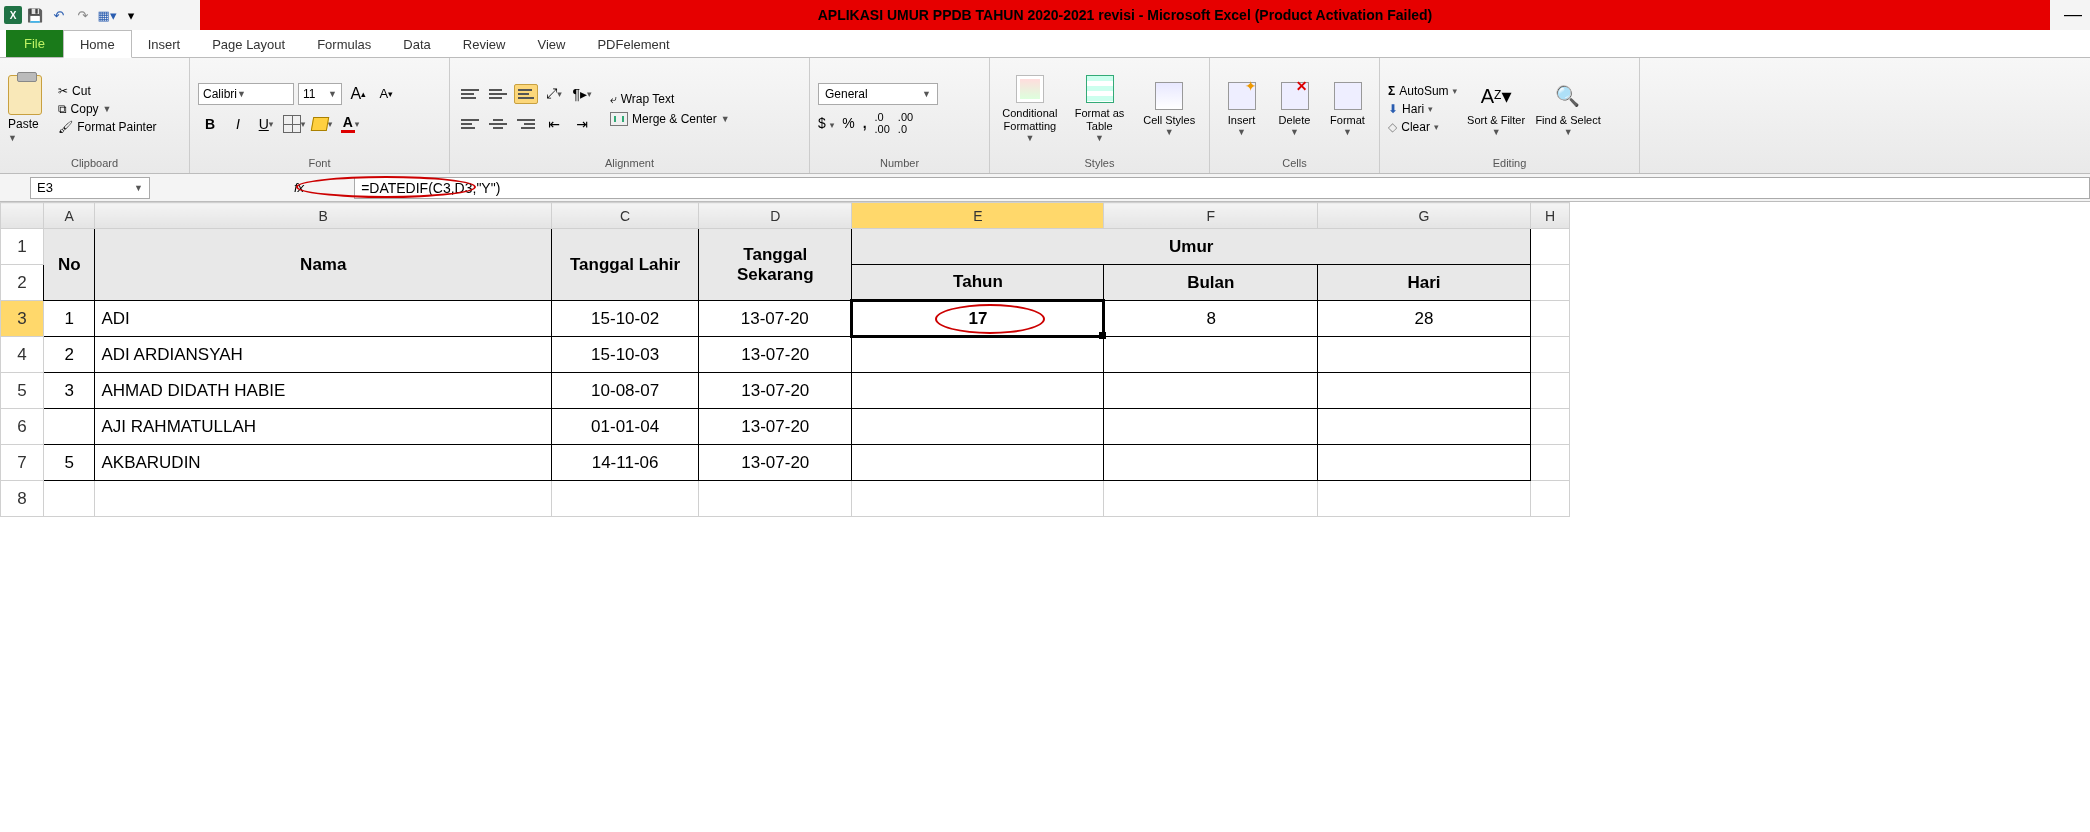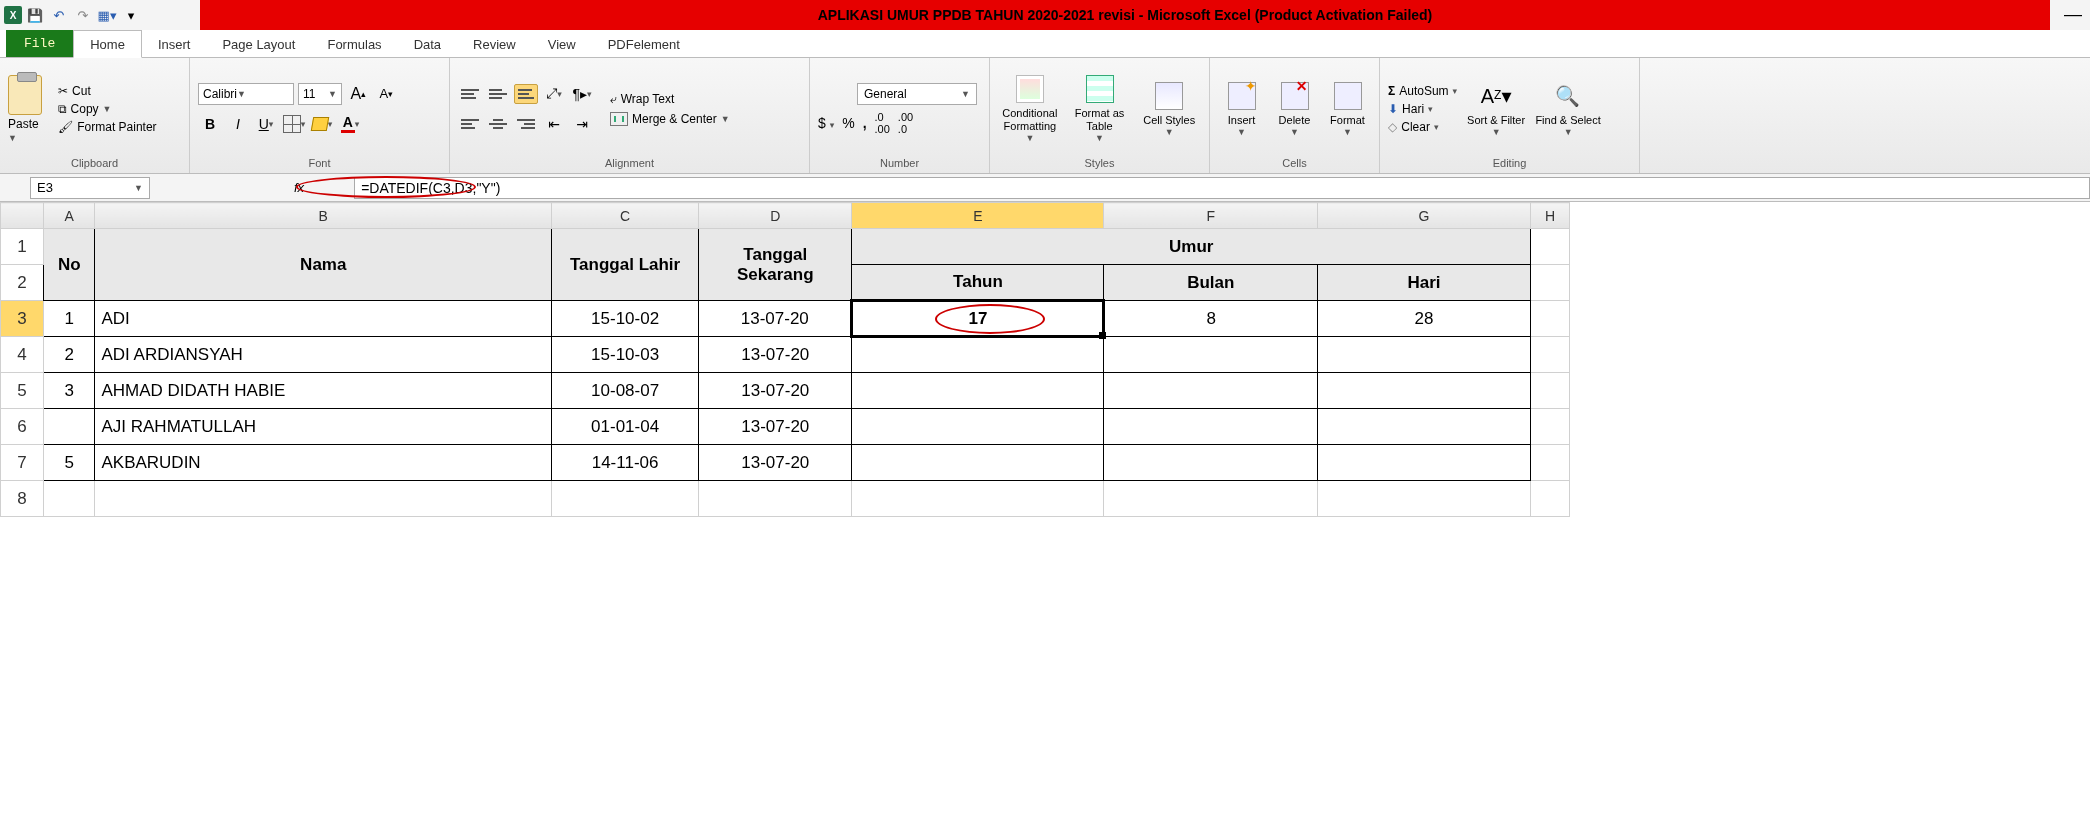--- a/index.html
+++ b/index.html
@@ -9,21 +9,21 @@
 .titlebar { height: 30px; background: #f4f4f4; display: flex; align-items: center; position: relative; }
 .titlebar-red { position: absolute; left: 200px; right: 40px; top: 0; bottom: 0; background: #e60000; display: flex; align-items: center; justify-content: center; color: #000; font-weight: bold; font-size: 14px; }
 .qat { display: flex; align-items: center; gap: 2px; padding-left: 4px; z-index: 2; }
 .qat .icon-btn { width: 22px; height: 22px; display: flex; align-items: center; justify-content: center; font-size: 13px; }
 .excel-icon { width: 18px; height: 18px; background: #207245; color: #fff; display: flex; align-items: center; justify-content: center; font-weight: bold; font-size: 10px; border-radius: 2px; }
 .tb-min { position: absolute; right: 8px; top: 4px; font-size: 18px; z-index: 2; }
 
 
 .ribbon-tabs { height: 28px; display: flex; align-items: flex-end; border-bottom: 1px solid #bcbcbc; background: #fff; padding-left: 6px; }
 .ribbon-tab { padding: 6px 16px 5px; font-size: 13px; color: #333; cursor: default; }
-.ribbon-tab.file { background: #1a7a1a; color: #fef9c3; padding: 6px 18px; font-family: Liberation Mono, monospace; }
+.ribbon-tab.file { background: #1a7a1a; color: #bef264; padding: 6px 18px; }
 .ribbon-tab.active { background: #fff; border: 1px solid #bcbcbc; border-bottom: 1px solid #fff; position: relative; top: 1px; }
 
 
 .ribbon { height: 116px; background: linear-gradient(#f7f7f7, #e9e9e9); border-bottom: 1px solid #bcbcbc; display: flex; }
 .group { border-right: 1px solid #ccc; display: flex; flex-direction: column; padding: 4px 8px 2px; }
 .group-body { flex: 1; display: flex; align-items: center; gap: 6px; }
 .group-label { text-align: center; font-size: 11px; color: #555; padding: 2px 0; position: relative; }
 
 
 .clipboard-big { width: 44px; display: flex; flex-direction: column; align-items: flex-start; gap: 2px; }
@@ -47,21 +47,21 @@
 
 
 .align-btn { width: 24px; height: 20px; display: flex; flex-direction: column; justify-content: center; gap: 2px; padding: 0 3px; }
 .align-btn span { height: 2px; background: #555; }
 .align-btn.active { background: #fcd77a; border: 1px solid #c8a040; border-radius: 2px; }
 .wrap-row { display: flex; align-items: center; gap: 4px; font-size: 12px; }
 .merge-icon { width: 18px; height: 14px; border: 1px solid #777; position: relative; }
 .merge-icon::before { content: ""; position: absolute; left: 3px; right: 3px; top: 3px; bottom: 3px; border-left: 2px solid #3a7; border-right: 2px solid #3a7; }
 
 
-.num-sel { width: 120px; height: 22px; border: 1px solid #aaa; background: #fff; display: flex; align-items: center; justify-content: space-between; padding: 0 6px; margin-left: 39px; }
+.num-sel { width: 120px; height: 22px; border: 1px solid #aaa; background: #fff; display: flex; align-items: center; justify-content: space-between; padding: 0 6px; }
 .num-row { display: flex; align-items: center; gap: 8px; font-size: 14px; }
 
 
 .big-btn { width: 66px; display: flex; flex-direction: column; align-items: center; gap: 2px; font-size: 11px; text-align: center; line-height: 1.1; }
 .big-btn .ico { width: 32px; height: 32px; display: flex; align-items: center; justify-content: center; }
 .cond-ico { background: linear-gradient(#fff,#fff); border: 1px solid #bbb; width: 28px; height: 28px; position: relative; }
 .cond-ico::before { content: ""; position: absolute; inset: 3px; background: linear-gradient(#fdd,#dfd); }
 .table-ico { width: 28px; height: 28px; border: 1px solid #3a7; background: repeating-linear-gradient(#cfe 0 5px,#fff 5px 10px); }
 .cell-ico { width: 28px; height: 28px; border: 1px solid #999; background: linear-gradient(#e8e8ff,#fff); }
 .ins-ico, .del-ico, .fmt-ico { width: 28px; height: 28px; border: 1px solid #999; background: #eef; display:flex; align-items:flex-start; justify-content:flex-end; }

